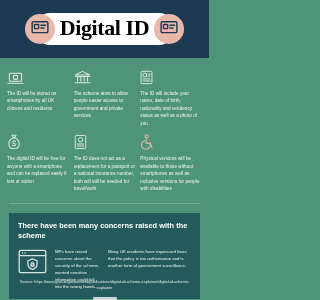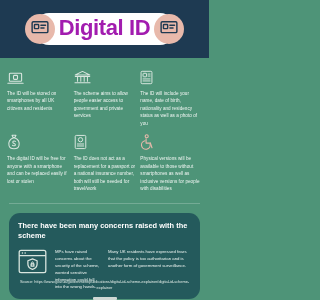--- a/index.html
+++ b/index.html
@@ -15,22 +15,22 @@
   .header{
     position:relative;height:58px;background:#1e3a52;
     display:flex;align-items:center;justify-content:center;
   }
   .title-pill{
     position:relative;background:#ffffff;border-radius:22px;
     padding:4px 26px 6px;display:flex;align-items:center;justify-content:center;
     z-index:2;
   }
   .title-pill .title{
-    font-family:Liberation Sans, sans-serif;
-    font-weight:bold;font-size:22px;line-height:1;color:#a21caf;
+    font-family:Liberation Serif, serif;
+    font-weight:bold;font-size:22px;line-height:1;color:#000000;
     letter-spacing:-0.4px;white-space:nowrap;
   }
   .hdr-badge{
     position:absolute;top:14px;width:30px;height:30px;border-radius:50%;
     background:#e8b9ab;display:flex;align-items:center;justify-content:center;z-index:3;
   }
   .hdr-badge.left{left:25px;}
   .hdr-badge.right{right:25px;}
 
   
@@ -45,21 +45,21 @@
     font-size:4.6px;line-height:1.62;color:#f2f7f4;
     letter-spacing:0.05px;
   }
   .divider{
     height:1px;background:rgba(255,255,255,.22);
     margin:7px 9px 0;
   }
 
   
   .concerns{
-    margin:9px 9px 0;background:#245a5c;border-radius:11px;
+    margin:9px 9px 0;background:#245a5c;border-radius:0;
     padding:8px 9px 9px;
   }
   .concerns h2{
     margin:0 0 7px;font-size:7.4px;line-height:1.32;color:#ffffff;
     font-weight:bold;letter-spacing:0.02px;
   }
   .concerns-body{display:flex;gap:7px;align-items:flex-start;}
   .c-icon{flex:0 0 auto;width:30px;padding-top:1px;}
   .c-col{font-size:4.3px;line-height:1.63;color:#eef5f2;}
   .c-col.a{flex:0 0 46px;}

